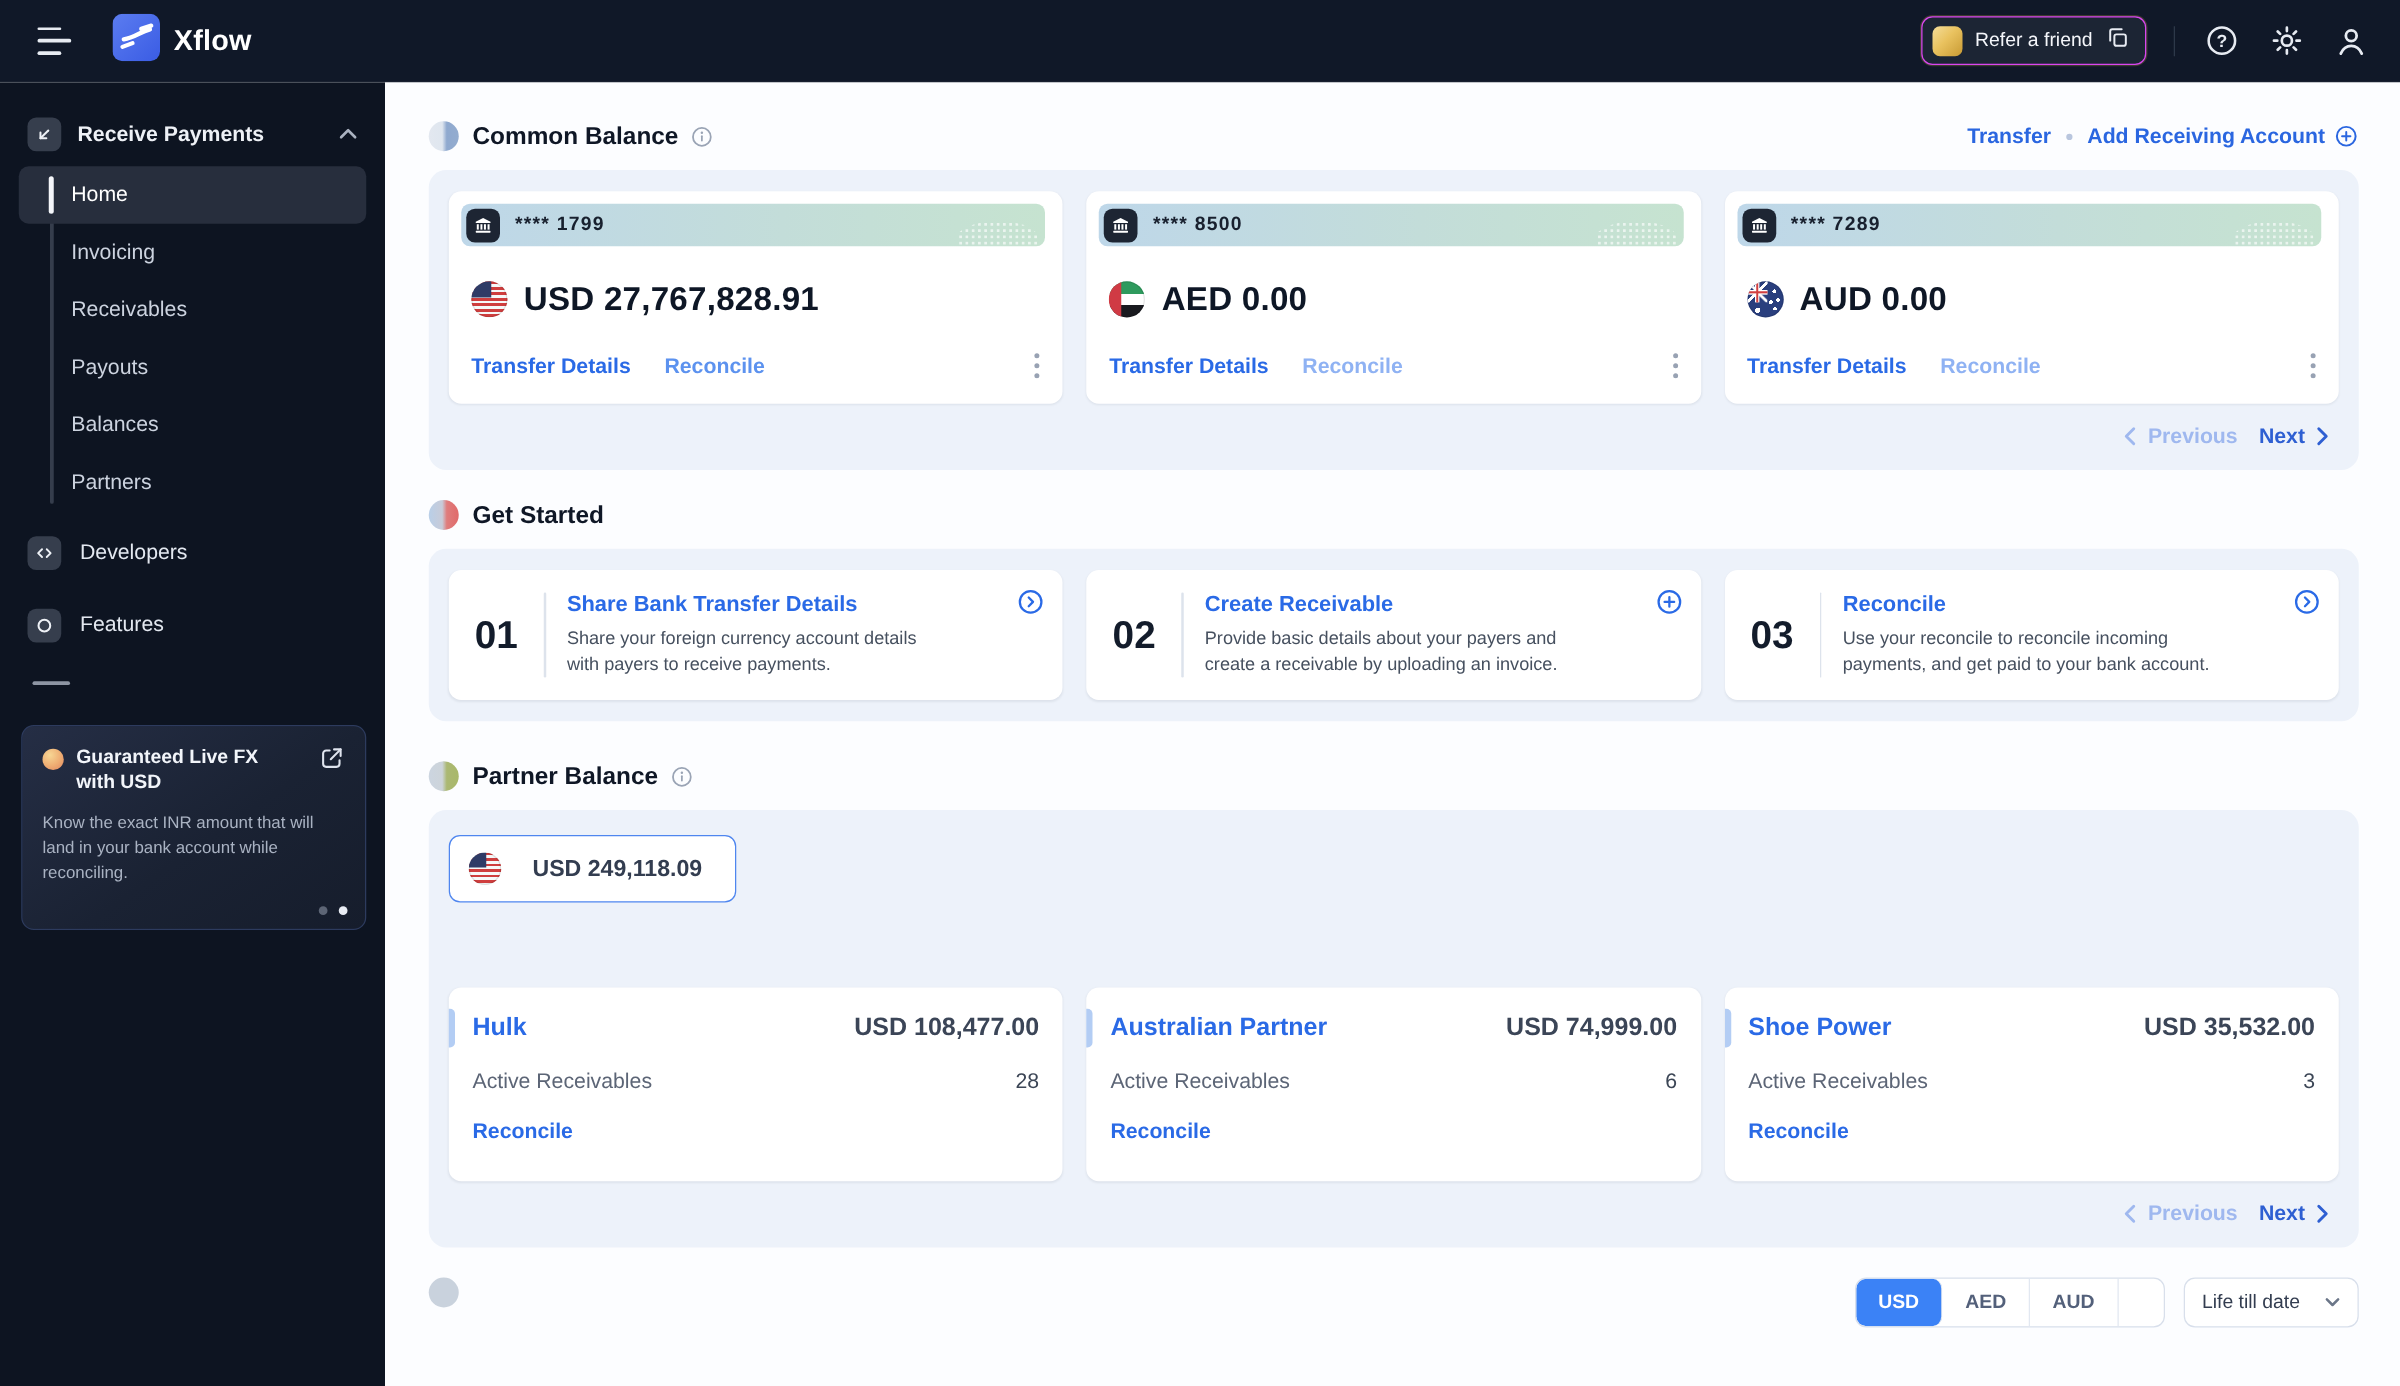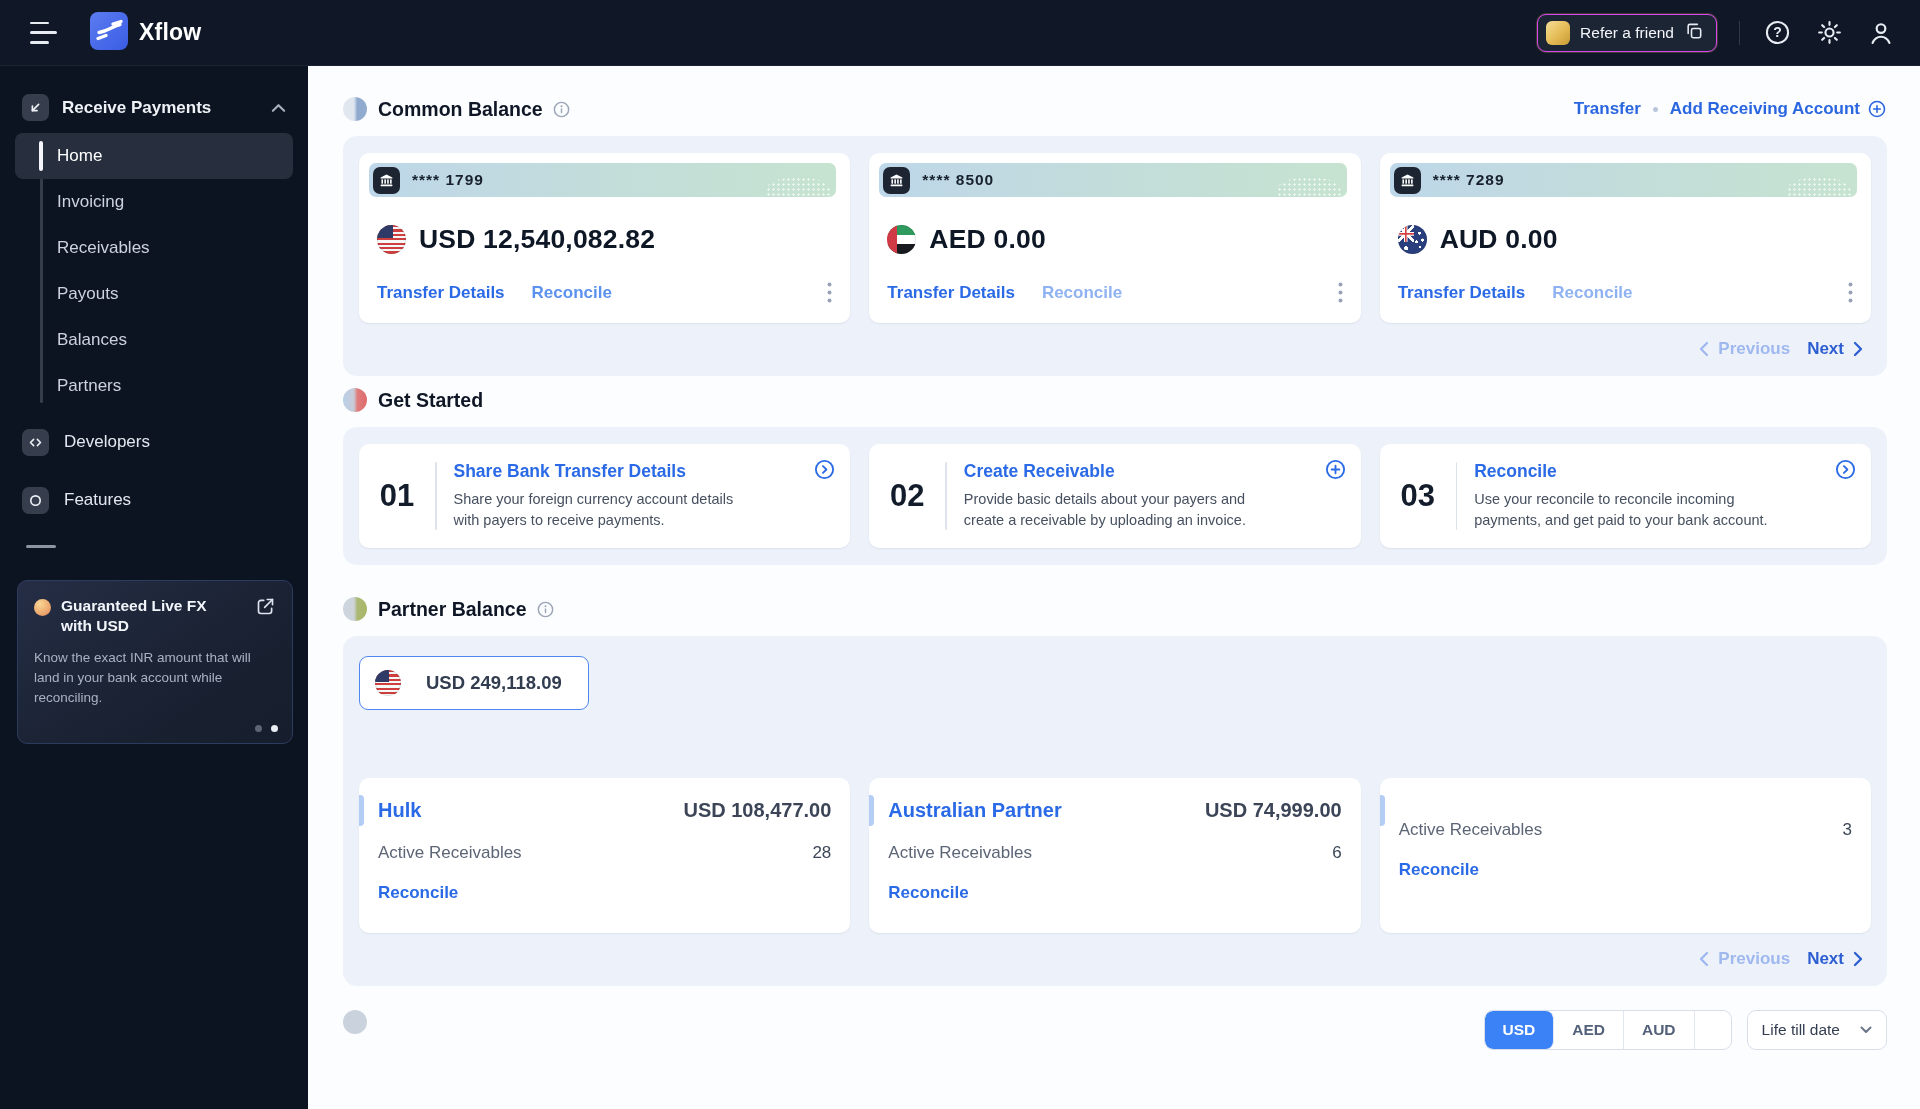--- a/index.html
+++ b/index.html
@@ -308,21 +308,21 @@
                   <rect x="5.7" y="6.8" width="1.7" height="4.6"></rect>
                   <rect x="8.7" y="6.8" width="1.7" height="4.6"></rect>
                   <rect x="11.8" y="6.8" width="1.7" height="4.6"></rect>
                   <rect x="1.7" y="12.3" width="12.6" height="1.7" rx=".5"></rect>
                 </svg>
             </span>
             <span class="masked">**** 1799</span>
           </div>
           <div class="amount-row">
             <span class="flag flag-us"></span>
-            <span class="amount">USD 12,540,082.82</span>
+            <span class="amount">USD 27,767,828.91</span>
           </div>
           <div class="links-row">
             <span class="link-strong">Transfer Details</span>
             <span class="link-soft" style="color:#5c92ef;">Reconcile</span>
             <span class="kebab">
               <svg width="5" height="21" viewBox="0 0 5 21" fill="#98a2b3">
                   <circle cx="2.5" cy="2.5" r="2"></circle>
                   <circle cx="2.5" cy="10.5" r="2"></circle>
                   <circle cx="2.5" cy="18.5" r="2"></circle>
                 </svg>
@@ -401,21 +401,21 @@
         </span>
         <span class="next">
           <span>Next</span>
           <svg width="10" height="16" viewBox="0 0 10 16" fill="none" stroke="#2e5fd2" stroke-width="2.3" stroke-linecap="round" stroke-linejoin="round">
               <path d="M2 2l6 6-6 6"></path>
             </svg>
         </span>
       </div>
     </section>
 
-    <div class="section-head" style="margin-top:12px;">
+    <div class="section-head" style="margin-top:24px;">
       <span class="head-circle hc-start"></span>
       <span class="section-title">Get Started</span>
     </div>
     <section class="container" style="padding-bottom:17px;">
       <div class="grid3">
 
         <div class="step-card">
           <div class="step-num">01</div>
           <div class="step-divider"></div>
           <div class="step-body">
@@ -501,20 +501,24 @@
           </div>
           <div class="partner-mid">
             <span class="metric-label">Active Receivables</span>
             <span class="metric-value">6</span>
           </div>
           <span class="partner-link">Reconcile</span>
         </div>
 
         <div class="partner-card">
           <span class="partner-accent"></span>
+          <div class="partner-top">
+            <span class="partner-name">Shoe Power</span>
+            <span class="partner-amount">USD 35,532.00</span>
+          </div>
           <div class="partner-mid">
             <span class="metric-label">Active Receivables</span>
             <span class="metric-value">3</span>
           </div>
           <span class="partner-link">Reconcile</span>
         </div>
       </div>
       <div class="pager">
         <span class="prev">
           <svg width="10" height="16" viewBox="0 0 10 16" fill="none" stroke="#9fb8ef" stroke-width="2.3" stroke-linecap="round" stroke-linejoin="round">

